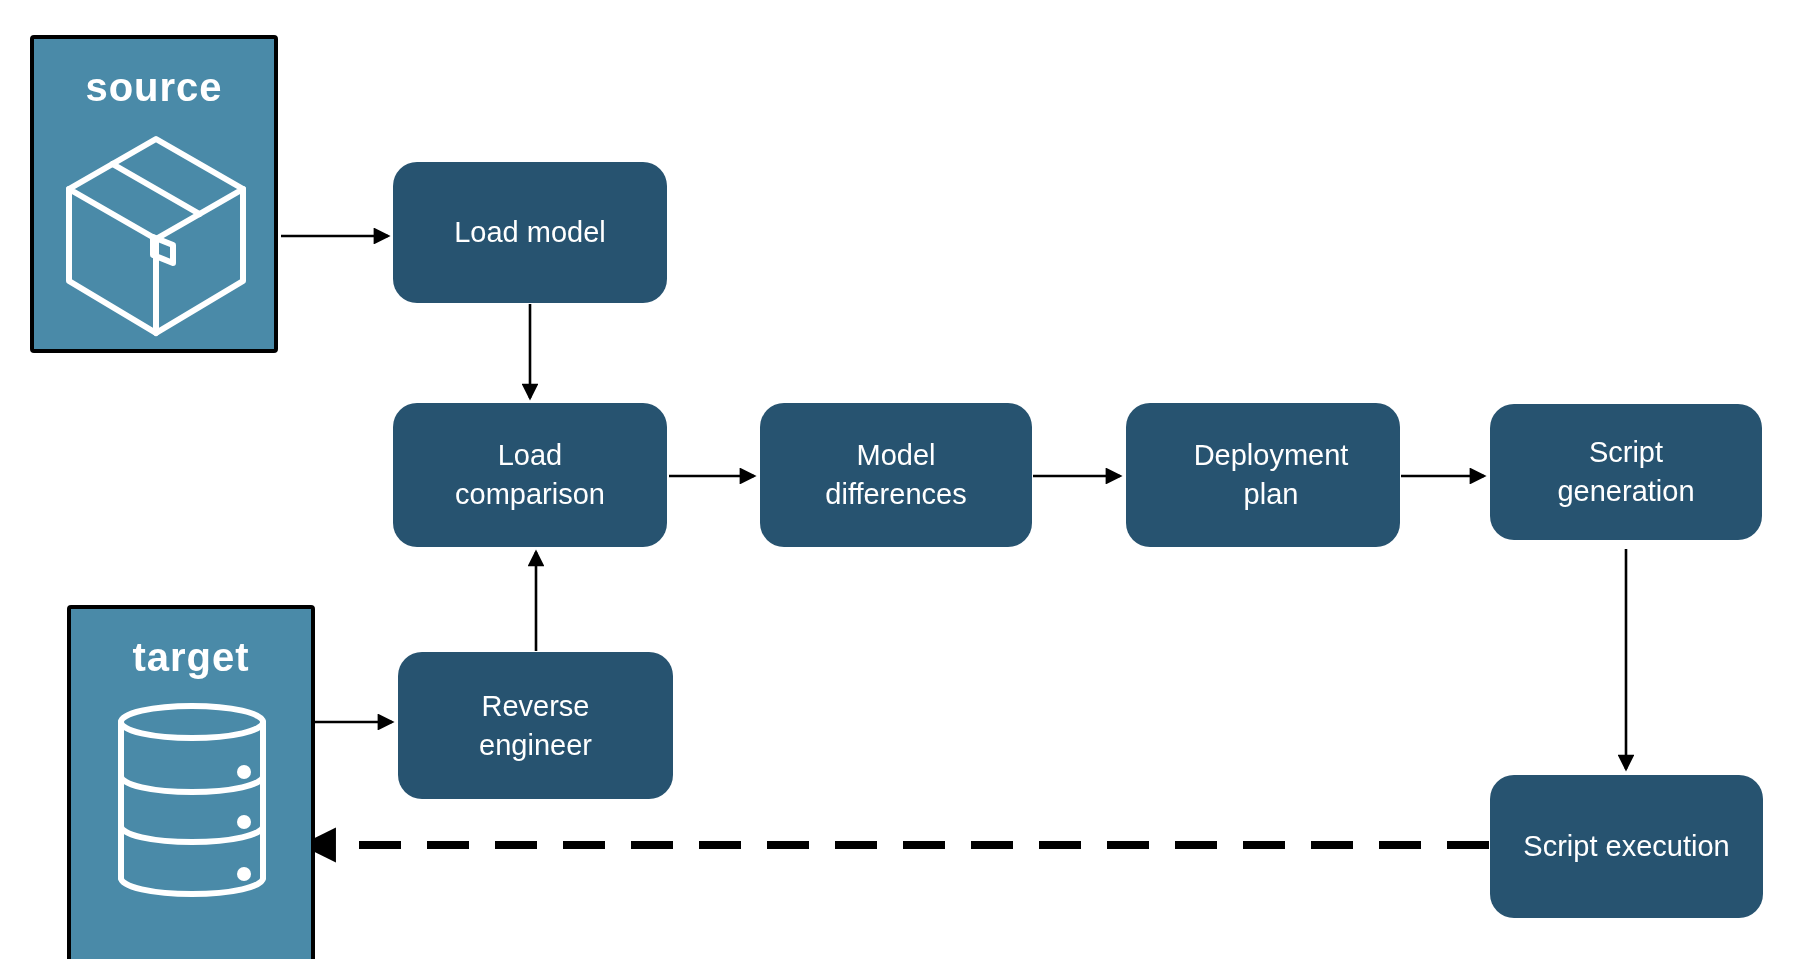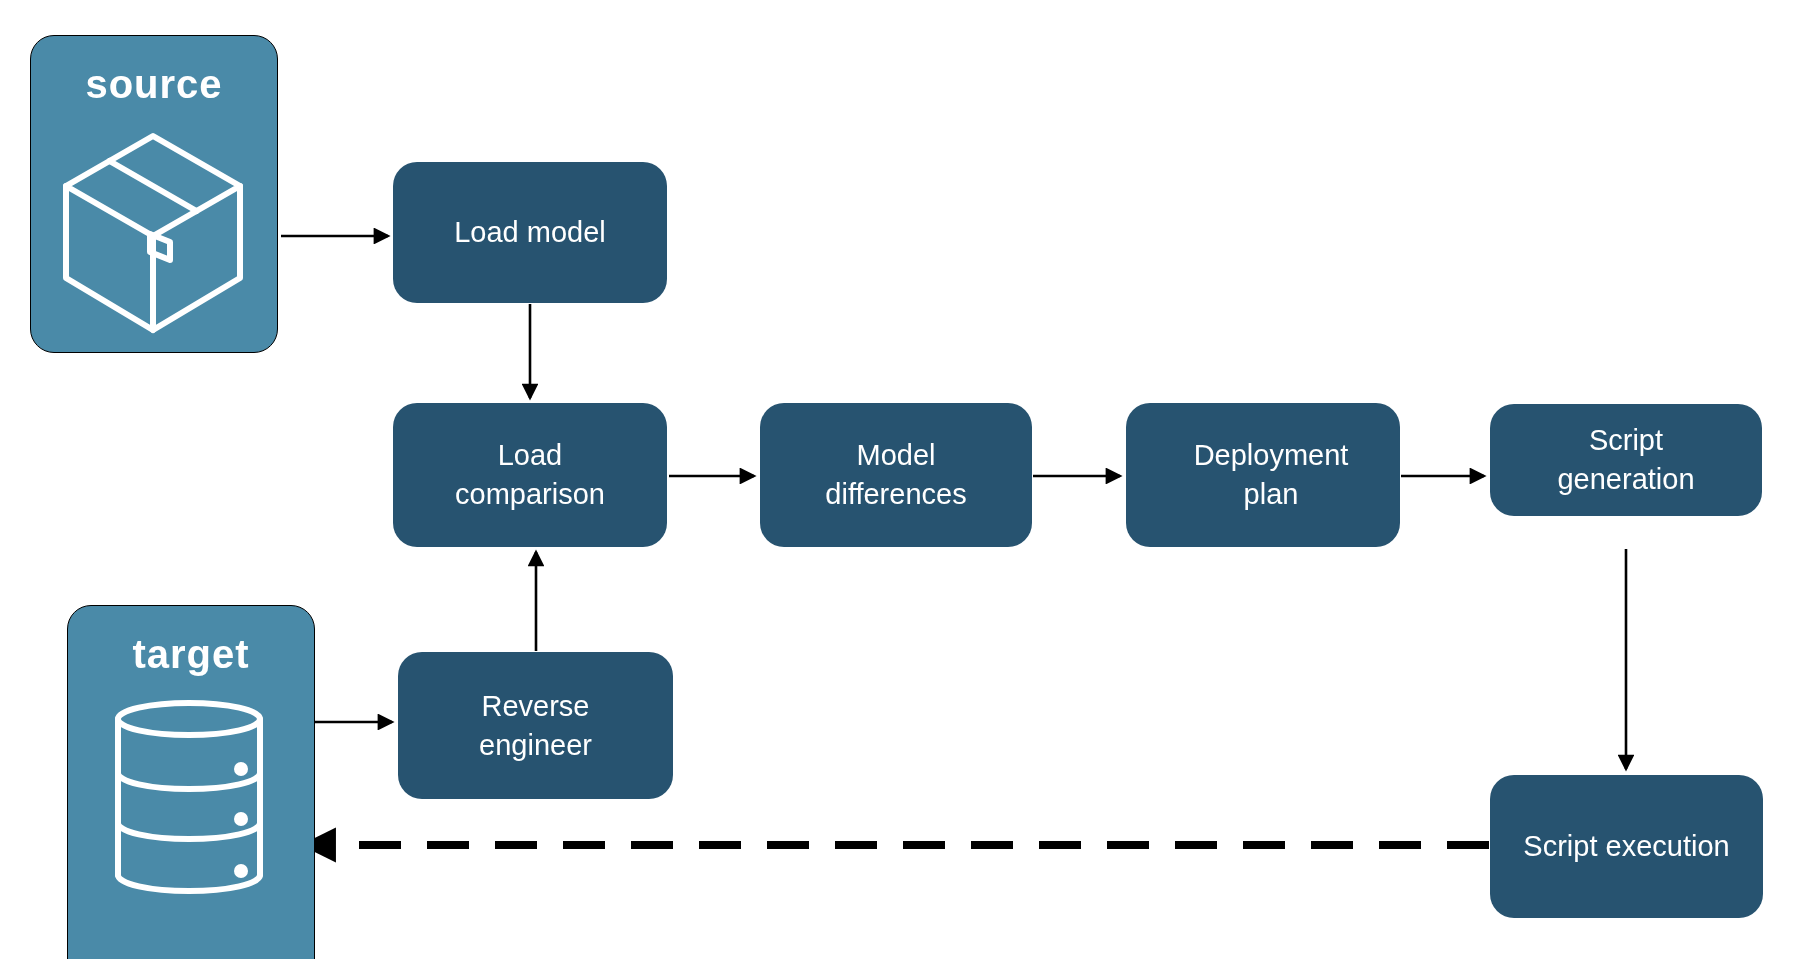--- a/index.html
+++ b/index.html
@@ -27,22 +27,22 @@
     color: #ffffff;
     font-size: 29px;
     line-height: 39px;
     padding: 0 28px;
     box-sizing: border-box;
   }
 
   .endpoint {
     position: absolute;
     background: #4a8aa8;
-    border: 1px solid #000000;
-    border-radius: 24px;
+    border: 4px solid #000000;
+    border-radius: 4px;
     box-sizing: border-box;
   }
   .endpoint-label {
     color: #ffffff;
     font-size: 40px;
     font-weight: bold;
     text-align: center;
     margin-top: 26px;
     letter-spacing: 1px;
   }
@@ -115,21 +115,21 @@
   </div>
 
   <div class="node" style="left:760px; top:403px; width:272px; height:144px;">
     <span>Model differences</span>
   </div>
 
   <div class="node" style="left:1126px; top:403px; width:274px; height:144px;padding-left:44px;">
     <span>Deployment plan</span>
   </div>
 
-  <div class="node" style="left:1490px; top:404px; width:272px; height:112px;justify-content:flex-end;">
+  <div class="node" style="left:1490px; top:404px; width:272px; height:136px;justify-content:flex-end;">
     <span>Script generation</span>
   </div>
 
   <div class="node" style="left:398px; top:652px; width:275px; height:147px;">
     <span>Reverse engineer</span>
   </div>
 
   <div class="node" style="left:1490px; top:775px; width:273px; height:143px;">
     <span>Script execution</span>
   </div>

